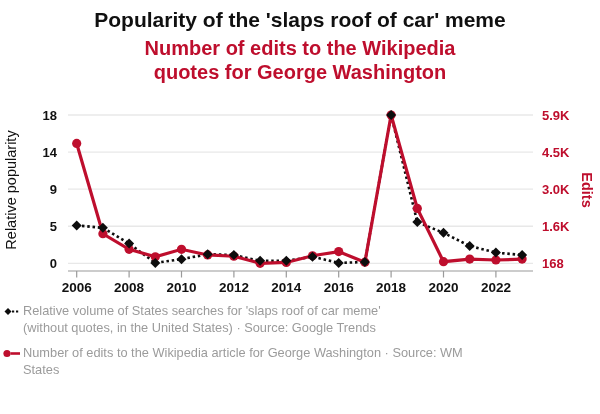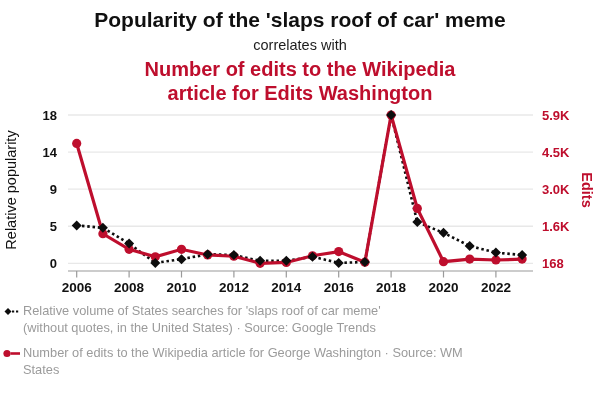--- a/index.html
+++ b/index.html
@@ -19,24 +19,23 @@
   .lg-text{font-size:12.8px;line-height:16.5px;color:#9b9b9b;}
   .footer{position:absolute;left:20px;top:382px;font-size:13.2px;color:#9b9b9b;}
 </style>
 </head>
 <body>
 
 <div class="page">
 
   <div class="hdr">
     <div class="title">Popularity of the 'slaps roof of car' meme</div>
-    <div class="connector">correlates with</div>
     <div class="subtitle">
       <div>Number of edits to the Wikipedia</div>
-      <div>article for Edits Washington</div>
+      <div>quotes for George Washington</div>
     </div>
   </div>
 
   <svg id="chart" width="600" height="414" viewBox="0 0 600 414">
       <g>
         <line x1="68" x2="533" y1="263.3" y2="263.3" stroke="#e8e8e8" stroke-width="1.3"></line>
         <line x1="68" x2="533" y1="226.22500000000002" y2="226.22500000000002" stroke="#e8e8e8" stroke-width="1.3"></line>
         <line x1="68" x2="533" y1="189.15" y2="189.15" stroke="#e8e8e8" stroke-width="1.3"></line>
         <line x1="68" x2="533" y1="152.075" y2="152.075" stroke="#e8e8e8" stroke-width="1.3"></line>
         <line x1="68" x2="533" y1="115" y2="115" stroke="#e8e8e8" stroke-width="1.3"></line>

